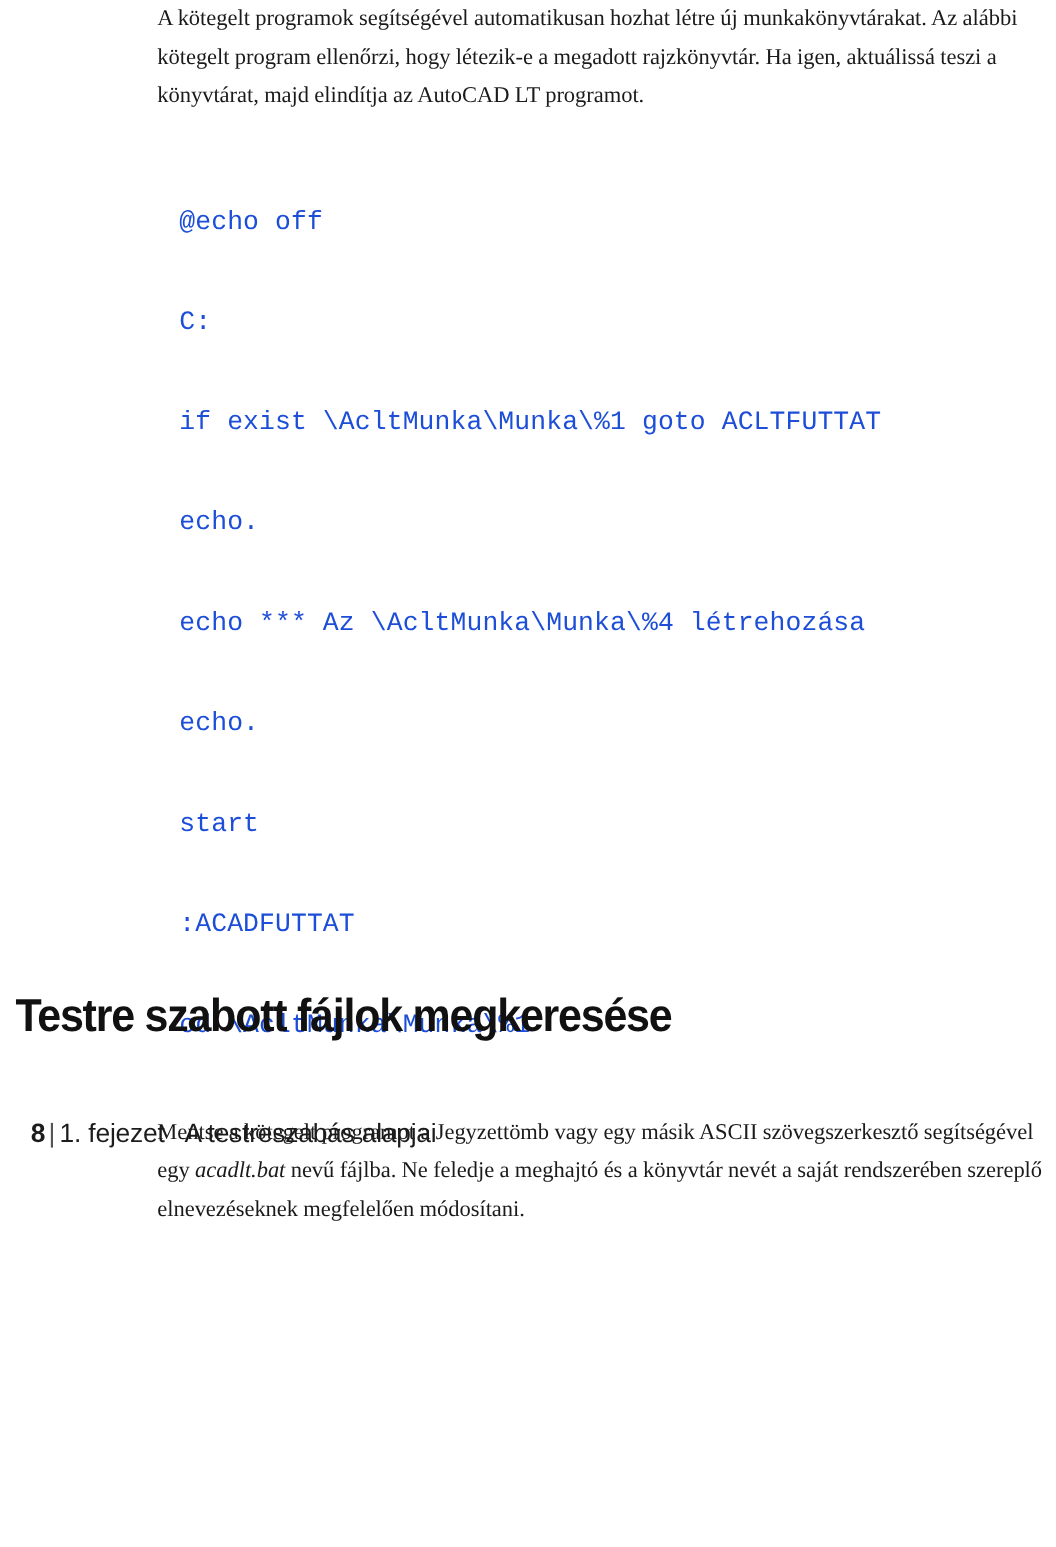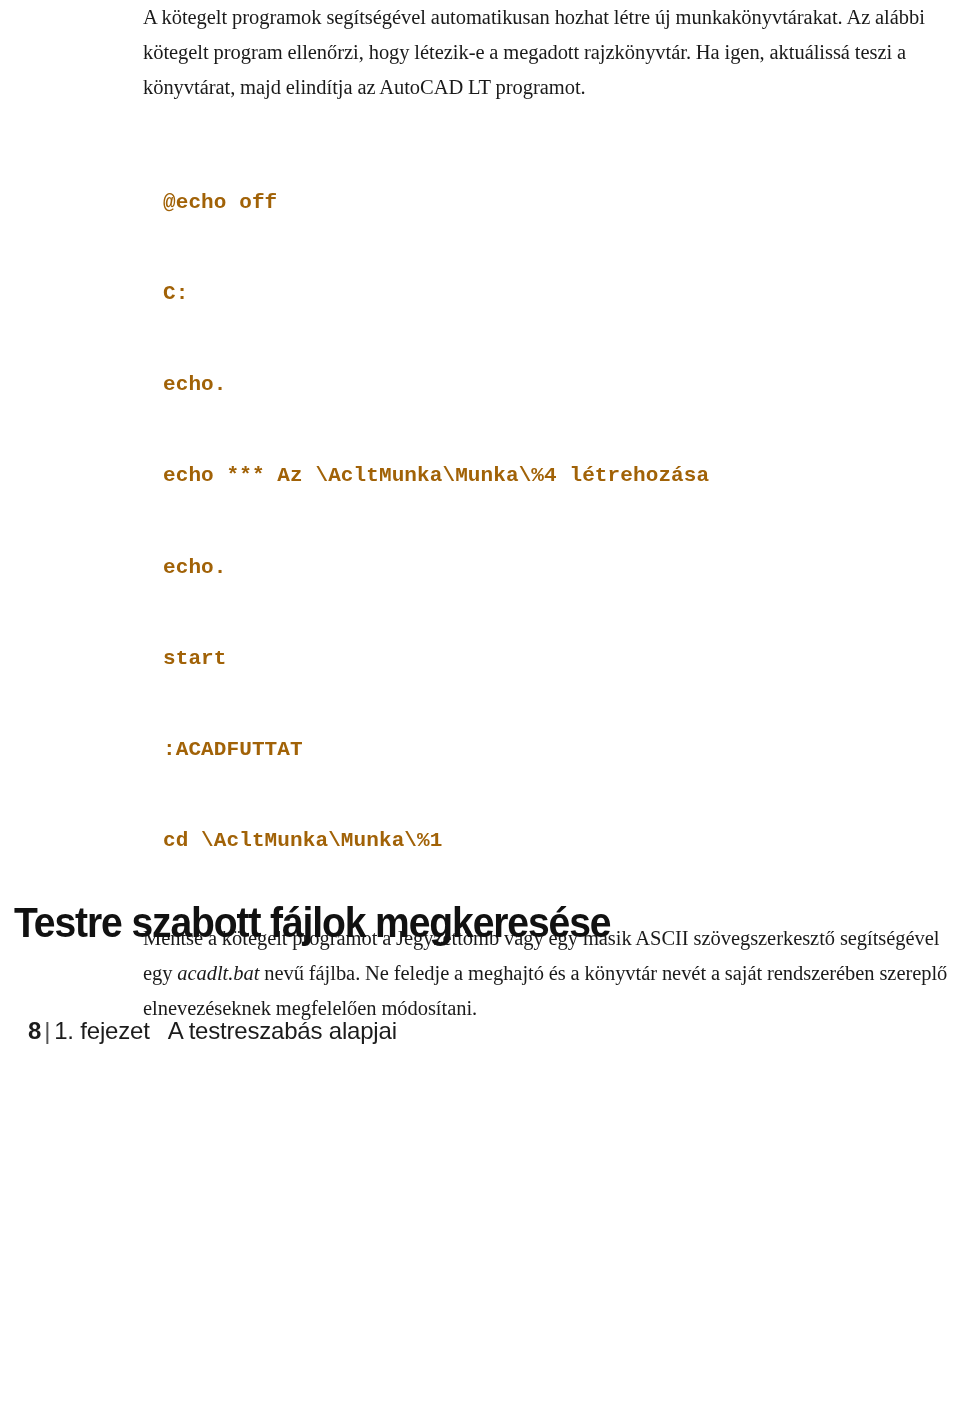--- a/index.html
+++ b/index.html
@@ -39,26 +39,25 @@
     letter-spacing: -0.05px;
     word-spacing: -0.2px;
   }
 
   .it { font-style: italic; }
 
   
   .codeblock {
     margin: 22px 0 0 20px;
     font-family: "Liberation Mono", "DejaVu Sans Mono", monospace;
-    font-size: 21px;
+    font-size: 24px;
     line-height: 30.4px;
-    color: #a16207;
+    color: #1d4ed8;
     white-space: pre;
     letter-spacing: 0.1px;
-    font-weight: bold;
   }
   .codeblock .cl { display: block; }
 
   
   .para-group { margin-top: 3px; }
 
   h1.title {
     position: absolute;
     left: 14px;
     top: 898px;
@@ -94,20 +93,21 @@
 
 <div class="page">
 
   <div class="content">
 
     <p class="body">A kötegelt programok segítségével automatikusan hozhat létre új munkakönyvtárakat. Az alábbi kötegelt program ellenőrzi, hogy létezik-e a megadott rajzkönyvtár. Ha igen, aktuálissá teszi a könyvtárat, majd elindítja az AutoCAD LT programot.</p>
 
     <div class="codeblock">
       <span class="cl">@echo off</span>
       <span class="cl">C:</span>
+      <span class="cl">if exist \AcltMunka\Munka\%1 goto ACLTFUTTAT</span>
       <span class="cl">echo.</span>
       <span class="cl">echo *** Az \AcltMunka\Munka\%4 létrehozása</span>
       <span class="cl">echo.</span>
       <span class="cl">start</span>
       <span class="cl">:ACADFUTTAT</span>
       <span class="cl">cd \AcltMunka\Munka\%1</span>
     </div>
 
     <div class="para-group">
       <p class="body"><span>Mentse a kötegelt programot a Jegyzettömb vagy egy másik ASCII szövegszerkesztő segítségével egy </span><span class="it">acadlt.bat</span><span> nevű fájlba. Ne feledje a meghajtó és a könyvtár nevét a saját rendszerében szereplő elnevezéseknek megfelelően módosítani.</span></p>

